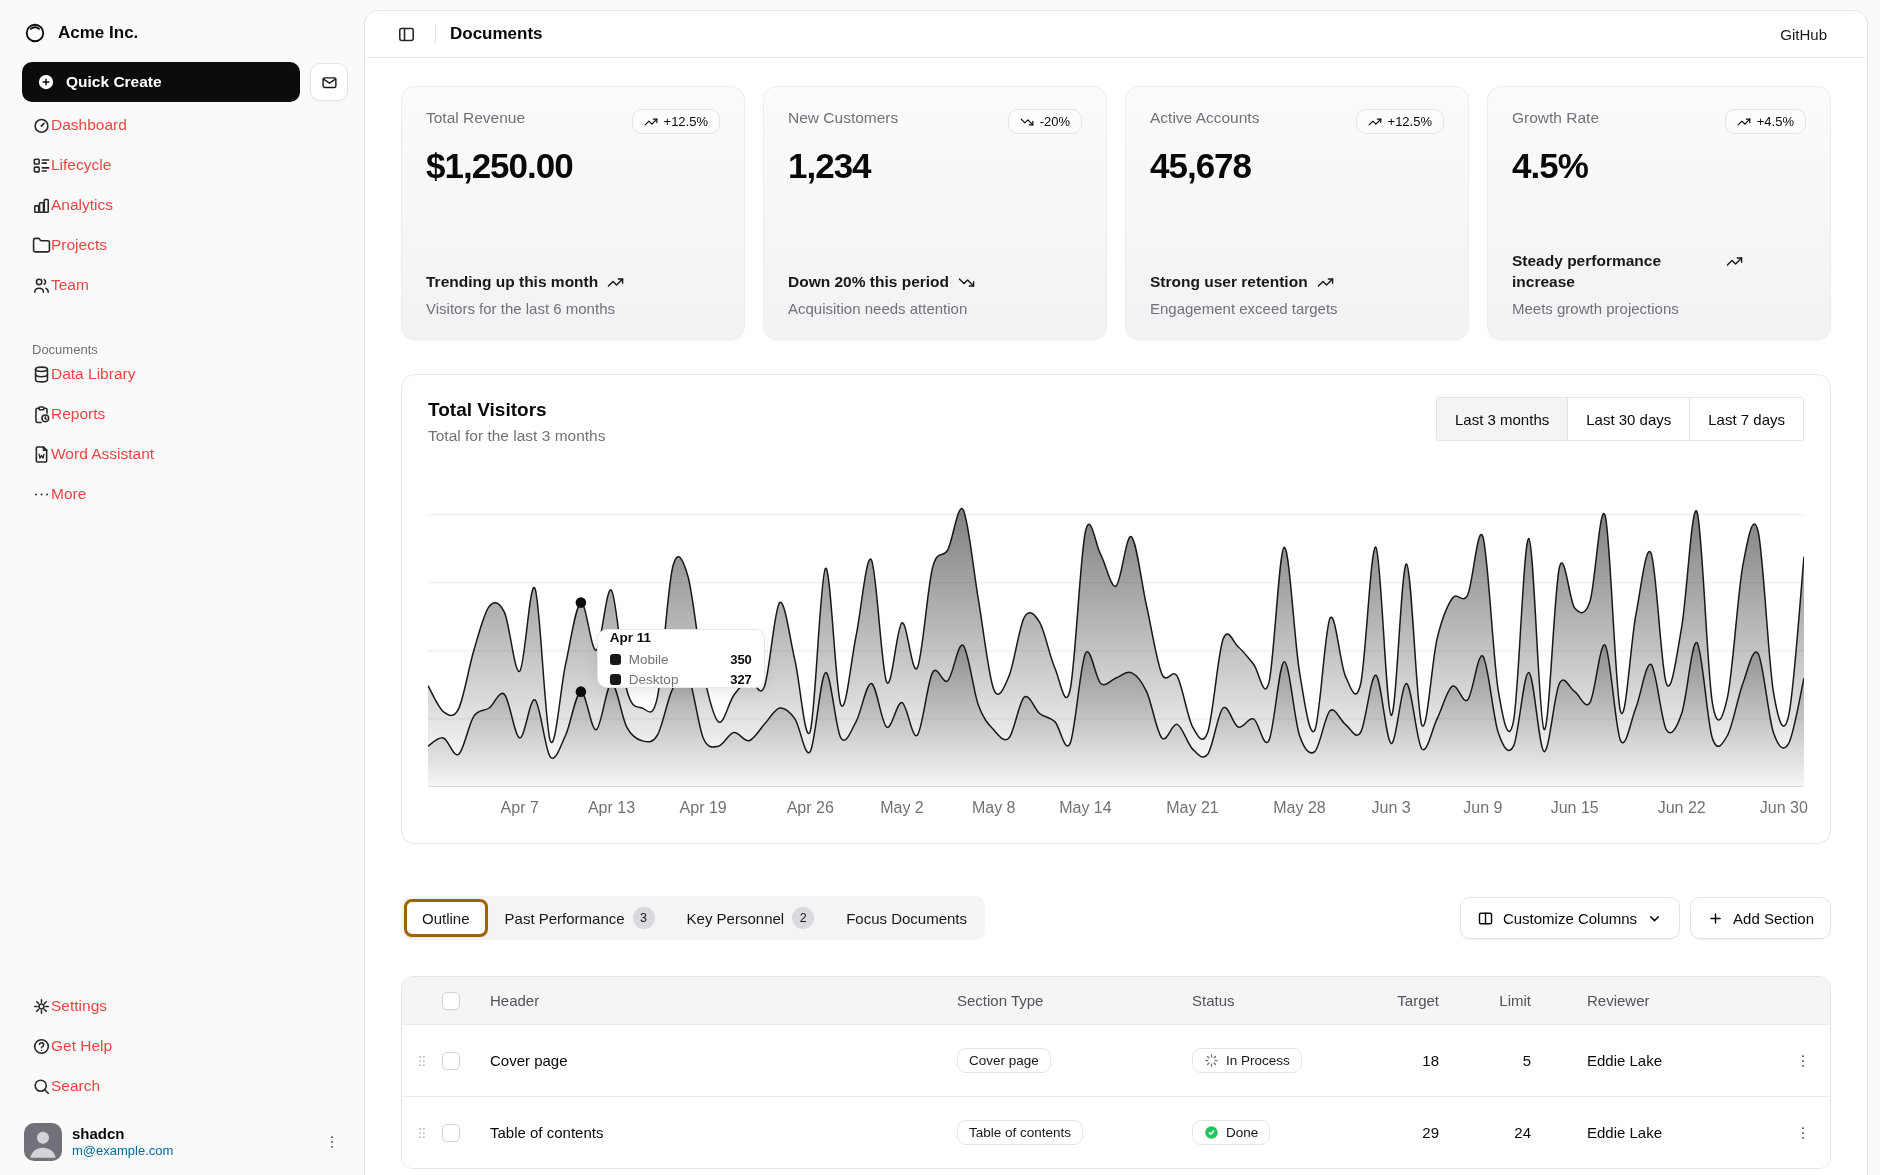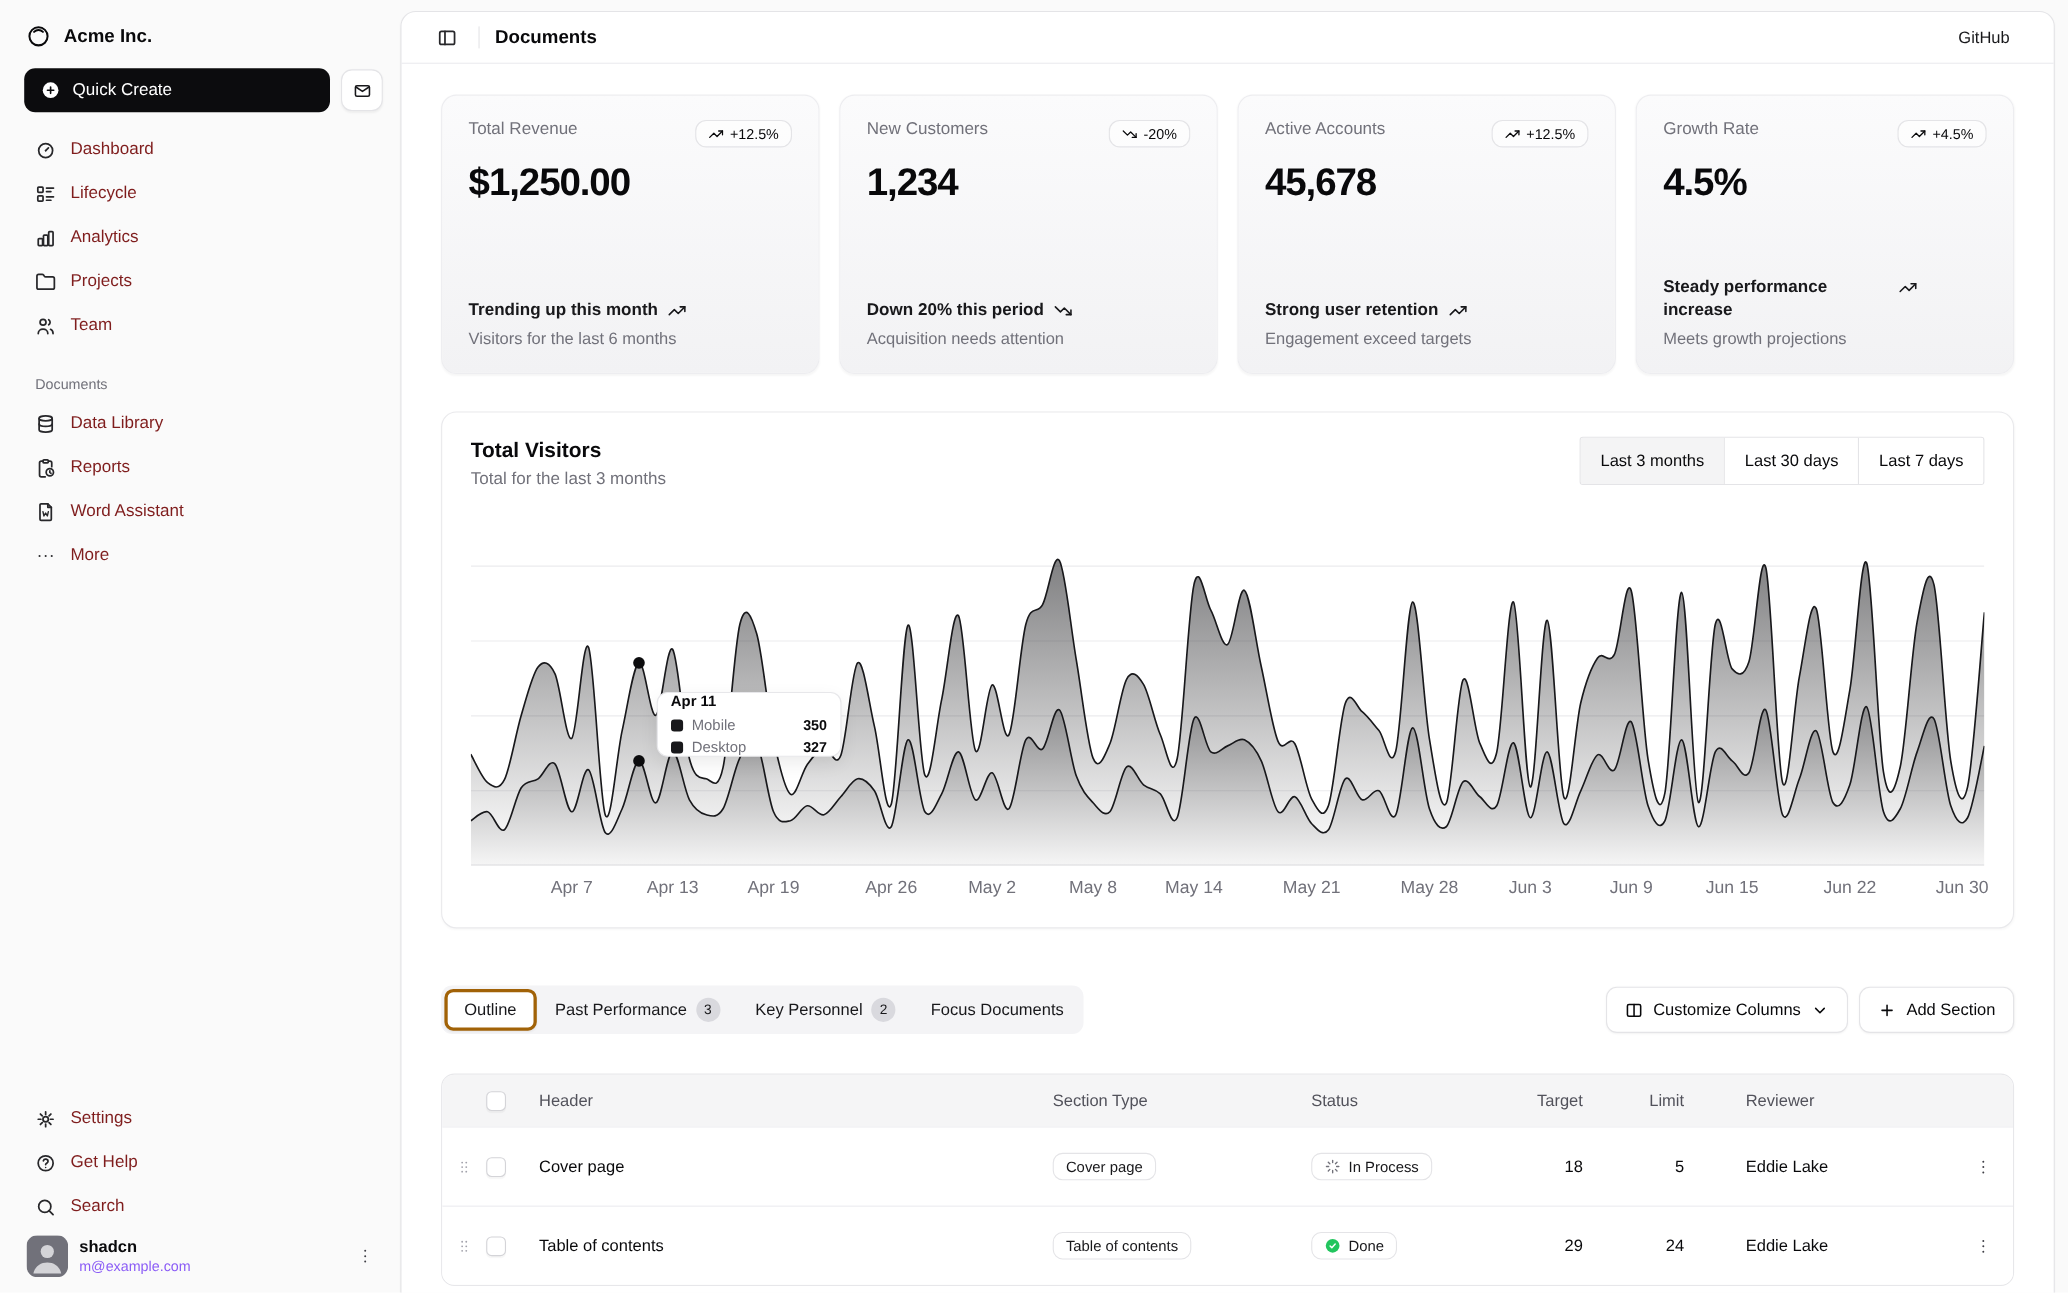--- a/index.html
+++ b/index.html
@@ -5,34 +5,34 @@
   *{box-sizing:border-box;margin:0;padding:0}
   html,body{width:1880px;height:1175px;overflow:hidden}
   body{font-family:"Liberation Sans",sans-serif;background:#fafafa;color:#09090b;display:flex}
   svg.ic{fill:none;stroke:currentColor;stroke-width:2;stroke-linecap:round;stroke-linejoin:round;flex:none}
 
   
   .sidebar{width:362px;flex:none;display:flex;flex-direction:column;padding:14px 12px 14px 20px;height:100%}
   .brand{display:flex;align-items:center;gap:12px;padding:8px 4px;font-size:17px;font-weight:700}
   .brand svg{width:22px;height:22px}
   .qc-row{display:flex;gap:10px;margin:10px 2px 14px 2px}
-  .qc-btn{flex:1;display:flex;align-items:center;gap:11px;background:#0c0c0e;color:#fff;border:none;border-radius:10px;height:40px;padding:0 15px;font-size:15.5px;font-weight:400;font-family:inherit;cursor:pointer}
+  .qc-btn{flex:1;display:flex;align-items:center;gap:11px;background:#0c0c0e;color:#fff;border:none;border-radius:10px;height:40px;padding:0 15px;font-size:15.5px;font-weight:700;font-family:inherit;cursor:pointer}
   .qc-btn svg{width:18px;height:18px}
   .sq-btn{width:38px;height:38px;align-self:center;background:#fff;border:1px solid #e4e4e7;border-radius:10px;display:flex;align-items:center;justify-content:center;box-shadow:0 1px 2px rgba(0,0,0,.05);cursor:pointer;color:#18181b}
   .sq-btn svg{width:17px;height:17px}
   .nav{list-style:none}
-  .nav-item{display:flex;align-items:center;gap:13px;height:40px;padding:0 12px;border-radius:8px;font-size:15.5px;color:#7f1d1d;cursor:pointer}
+  .nav-item{display:flex;height:40px;padding:0 12px;border-radius:8px;font-size:15.5px;color:#ef4444;cursor:pointer}
   .nav-item svg{width:19px;height:19px;color:#27272a}
   .sect-label{font-size:13px;color:#71717a;padding:0 12px;margin:26px 0 8px 0}
   .spacer{flex:1}
   .user-row{display:flex;align-items:center;gap:10px;padding:6px 4px 0 4px}
   .avatar{width:38px;height:38px;border-radius:10px;overflow:hidden;flex:none}
   .user-meta{flex:1;line-height:1.25}
   .user-name{font-size:15px;font-weight:600}
-  .user-mail{font-size:13px;color:#8b5cf6}
+  .user-mail{font-size:13px;color:#0369a1}
   .dots-v{color:#3f3f46;width:28px;height:28px;display:flex;align-items:center;justify-content:center;cursor:pointer;background:none;border:none}
   .dots-v svg{width:18px;height:18px}
 
   
   .main{flex:1;margin:10px 12px 0 2px;background:#fff;border:1px solid #e4e4e7;border-radius:14px;min-height:1200px;box-shadow:0 1px 2px rgba(0,0,0,.04);display:flex;flex-direction:column}
   .topbar{height:64px;border-bottom:1px solid #ececef;display:flex;align-items:center;padding:0 40px 0 26px;gap:14px}
   .icon-btn{width:30px;height:30px;border:none;background:none;display:flex;align-items:center;justify-content:center;border-radius:7px;cursor:pointer;color:#27272a}
   .icon-btn svg{width:19px;height:19px}
   .vdiv{width:1px;height:20px;background:#e4e4e7}
   .page-title{font-size:17px;font-weight:600}

